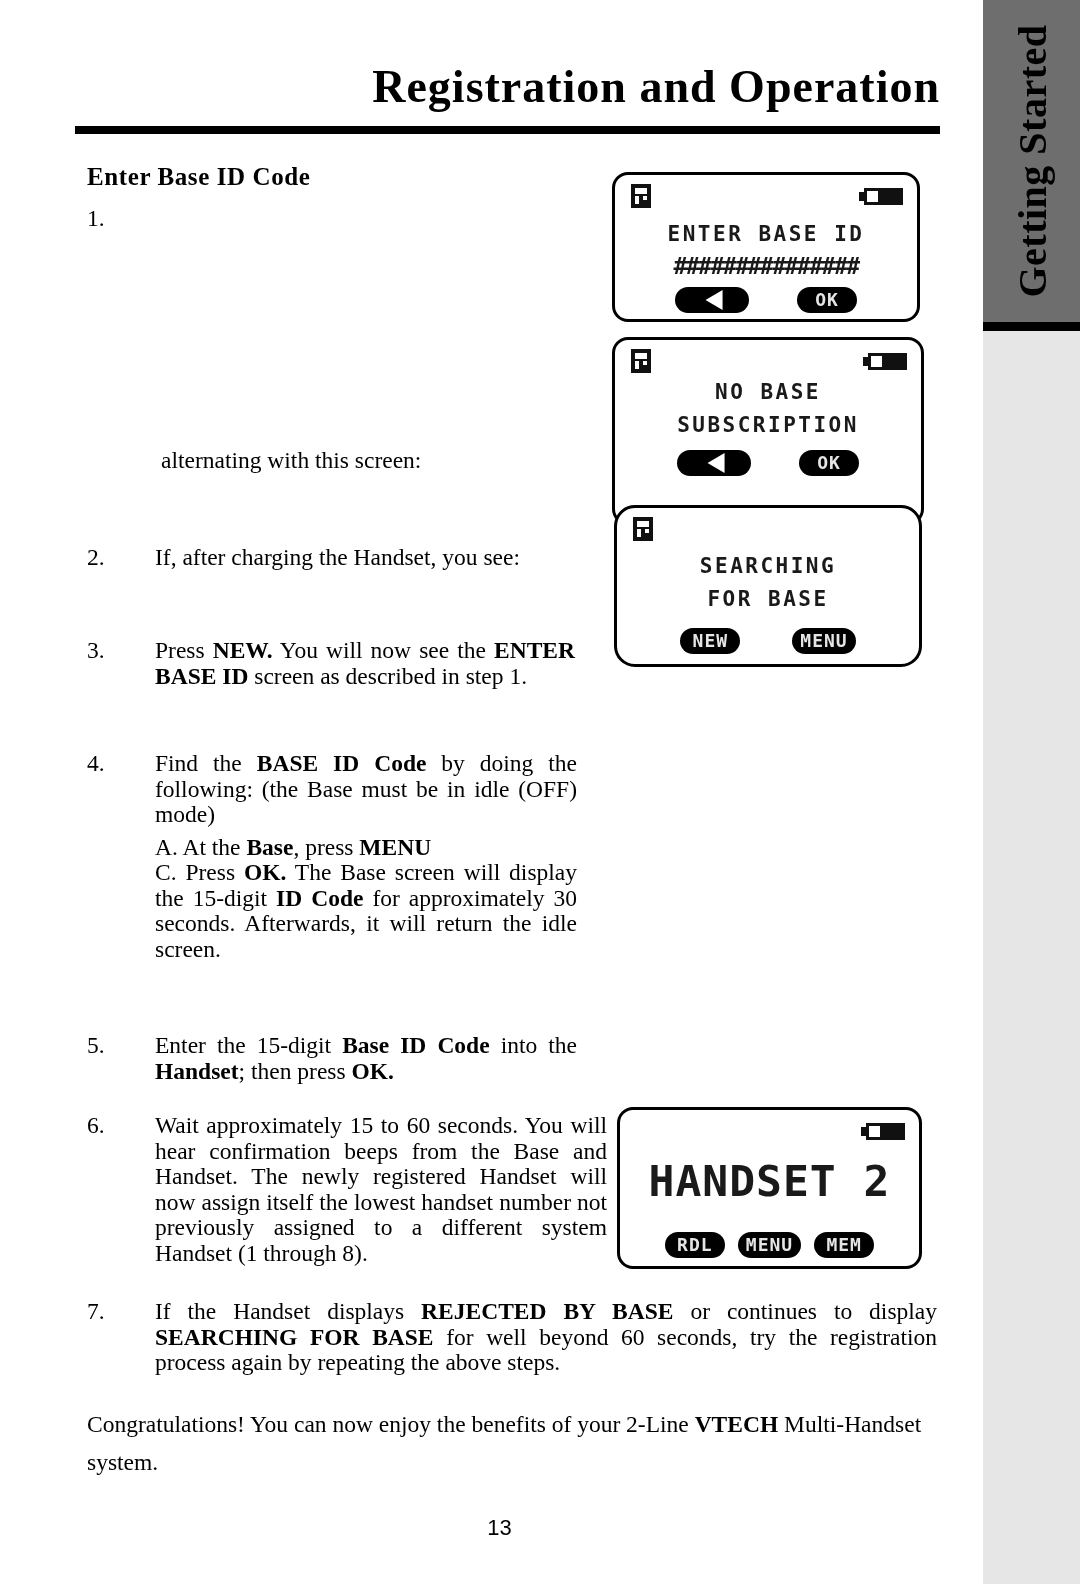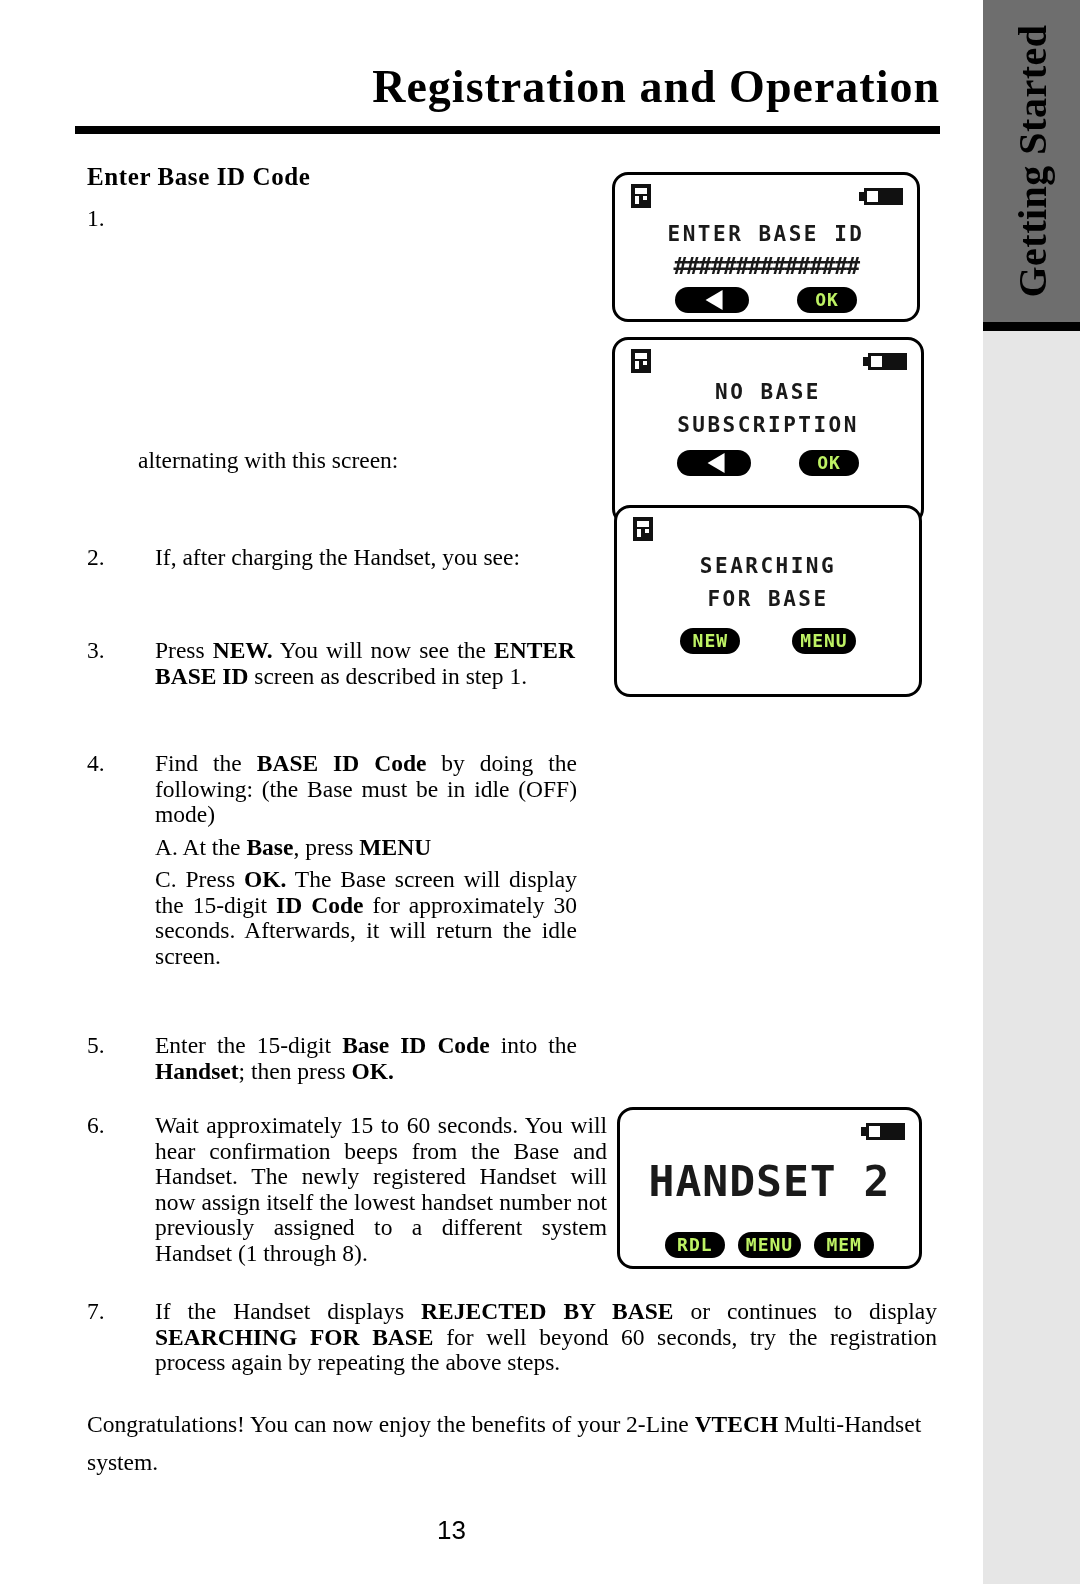--- a/index.html
+++ b/index.html
@@ -114,53 +114,54 @@
   .plain {
     position: absolute;
     font-size: 23.5px;
     line-height: 25.5px;
   }
 
   b, strong { font-weight: bold; }
 
   
   #step-1  { left: 87px; top: 206px;  width: 488px; }
-  #note-alt{ left: 138px; top: 448px;  width: 420px; }
+  #note-alt{ left: 161px; top: 448px;  width: 420px; }
   #step-2  { left: 87px; top: 545px;  width: 490px; }
   #step-3  { left: 87px; top: 638px;  width: 488px; }
   #step-4  { left: 87px; top: 751px;  width: 490px; }
   #step-4 .sub { display: block; margin-left: 68px; margin-top: 7px; text-align: left; }
-  #step-4 .subtight { display: block; margin-left: 68px; margin-top: 7px; text-align: justify; }
+  #step-4 .subtight { display: block; margin-left: 68px; text-align: justify; }
   #step-5  { left: 87px; top: 1033px; width: 490px; }
   #step-6  { left: 87px; top: 1113px; width: 520px; }
   #step-7  { left: 87px; top: 1299px; width: 850px; }
   #outro   { left: 87px; top: 1405px; width: 852px; font-size: 23.5px; line-height: 38px; }
 
   
   #page-number {
     position: absolute;
     left: 0;
     top: 1515px;
     width: 903px;
     text-align: center;
     font-family: "Liberation Sans", "DejaVu Sans", sans-serif;
-    font-size: 26px;
+    font-size: 22px;
+    padding-left: 48px;
   }
 
   
   .lcd {
     position: absolute;
     border: 3px solid #000;
     border-radius: 16px;
     background: #fff;
     box-sizing: border-box;
   }
   #lcd-1 { left: 612px; top: 172px;  width: 308px; height: 150px; }
   #lcd-2 { left: 612px; top: 337px;  width: 312px; height: 188px; }
-  #lcd-3 { left: 614px; top: 505px;  width: 308px; height: 192px; }
+  #lcd-3 { left: 614px; top: 505px;  width: 308px; height: 162px; border-radius: 21px; }
   #lcd-4 { left: 617px; top: 1107px; width: 305px; height: 162px; }
 
   .lcd-topicons {
     position: absolute;
     left: 0; right: 0; top: 9px;
     height: 26px;
   }
   .icon-antenna {
     position: absolute;
     left: 16px;
@@ -210,21 +211,21 @@
 
   
   .softkeys {
     position: absolute;
     left: 0; right: 0;
     display: flex;
     justify-content: center;
   }
   .skey {
     background: #000;
-    color: #bef264;
+    color: #e5e5e5;
     border-radius: 13px;
     font-family: "DejaVu Sans Mono", "Liberation Mono", monospace;
     font-weight: bold;
     font-size: 18px;
     letter-spacing: 1px;
     text-align: center;
     line-height: 26px;
     height: 26px;
     min-width: 60px;
     padding: 0 8px;

